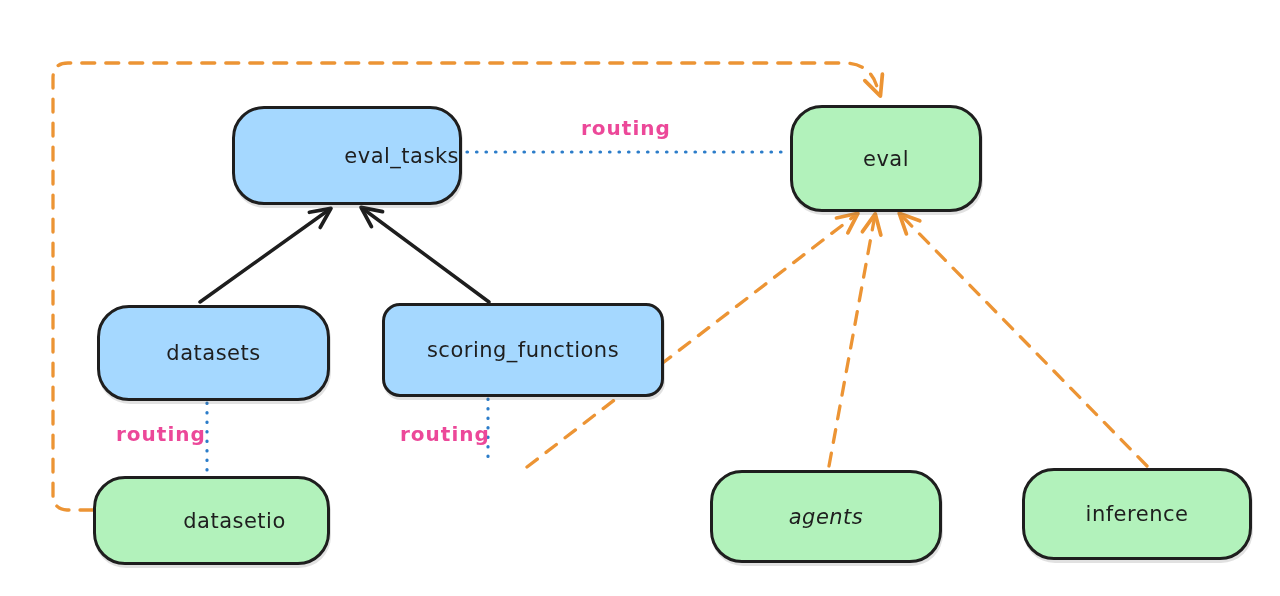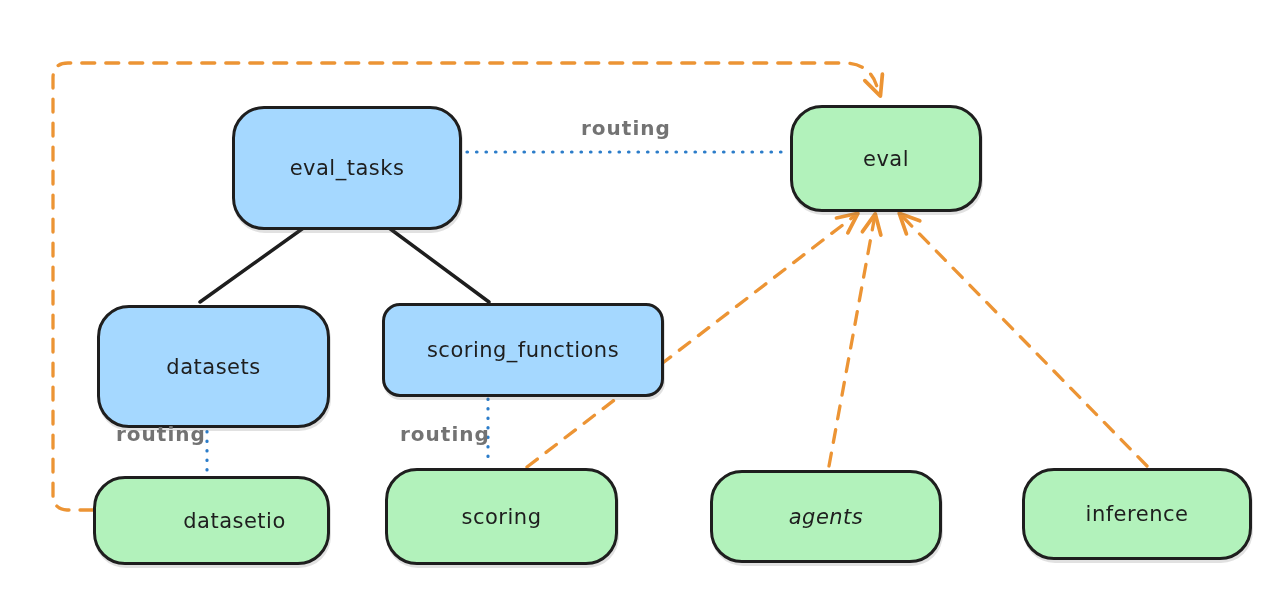--- a/index.html
+++ b/index.html
@@ -26,21 +26,21 @@
     justify-content: center;
     font-size: 21px;
     color: #1e1e1e;
     letter-spacing: 0.5px;
     box-shadow: 1px 3px 0 rgba(90,90,90,0.18);
   }
   .node.blue  { background: #a5d8ff; }
   .node.green { background: #b2f2bb; }
   .edge-label {
     position: absolute;
-    color: #737373;
+    color: #ec4899;
     font-size: 20px;
     font-weight: 700;
     letter-spacing: 1px;
     white-space: nowrap;
   }
 </style>
 </head>
 <body>
 
 <div class="canvas">
@@ -61,43 +61,40 @@
     <path d="M 467 152 L 786 152" fill="none" stroke="#2b7cc9" stroke-width="3.2" stroke-linecap="round" stroke-dasharray="0.5 9"></path>
     <path d="M 207 403 L 207 473" fill="none" stroke="#2b7cc9" stroke-width="3.2" stroke-linecap="round" stroke-dasharray="0.5 9"></path>
     <path d="M 488 399 L 488 464" fill="none" stroke="#2b7cc9" stroke-width="3.2" stroke-linecap="round" stroke-dasharray="0.5 9"></path>
 
     <path d="M 93 510 L 67 510 Q 53 509 53 495 L 53 78 Q 53 63 68 63 L 845 63 Q 869 64 876 84 L 880 95" fill="none" stroke="#ec9434" stroke-width="3.3" stroke-linecap="round" stroke-dasharray="13 11" marker-end="url(#arrow-orange)"></path>
     <path d="M 527 467 L 857 214" fill="none" stroke="#ec9434" stroke-width="3.3" stroke-linecap="round" stroke-dasharray="13 11" marker-end="url(#arrow-orange)"></path>
     <path d="M 829 466 L 875 215" fill="none" stroke="#ec9434" stroke-width="3.3" stroke-linecap="round" stroke-dasharray="13 11" marker-end="url(#arrow-orange)"></path>
     <path d="M 1147 466 L 900 214" fill="none" stroke="#ec9434" stroke-width="3.3" stroke-linecap="round" stroke-dasharray="13 11" marker-end="url(#arrow-orange)"></path>
   </svg>
 
-  <div class="node blue" style="left:232px; top:106px; width:230px; height:124px;">
+  <div class="node blue" style="left:232px; top:106px; width:230px; height:99px;justify-content:flex-end;">
     <span>eval_tasks</span>
   </div>
 
   <div class="node green" style="left:790px; top:105px; width:192px; height:107px;">
     <span>eval</span>
   </div>
 
-  <div class="node blue" style="left:97px; top:305px; width:233px; height:123px;">
+  <div class="node blue" style="left:97px; top:305px; width:233px; height:96px;">
     <span>datasets</span>
   </div>
 
   <div class="node blue" style="left:382px; top:303px; width:282px; height:94px;border-radius:18px;">
     <span>scoring_functions</span>
   </div>
 
   <div class="node green" style="left:93px; top:476px; width:237px; height:89px;padding-left:46px;">
     <span>datasetio</span>
   </div>
 
-  <div class="node green" style="left:385px; top:468px; width:233px; height:97px;">
-    <span>scoring</span>
-  </div>
 
   <div class="node green" style="left:710px; top:470px; width:232px; height:93px;font-style:italic;">
     <span>agents</span>
   </div>
 
   <div class="node green" style="left:1022px; top:468px; width:230px; height:92px;justify-content:center;">
     <span>inference</span>
   </div>
 
   <div class="edge-label" style="left:581px; top:116px;">routing</div>

